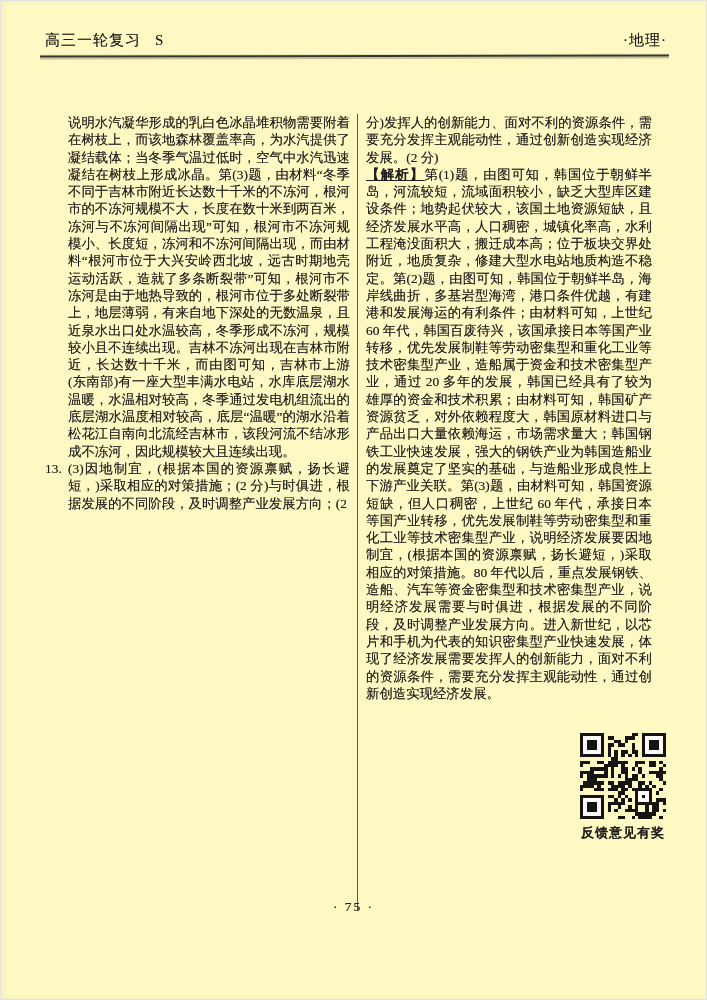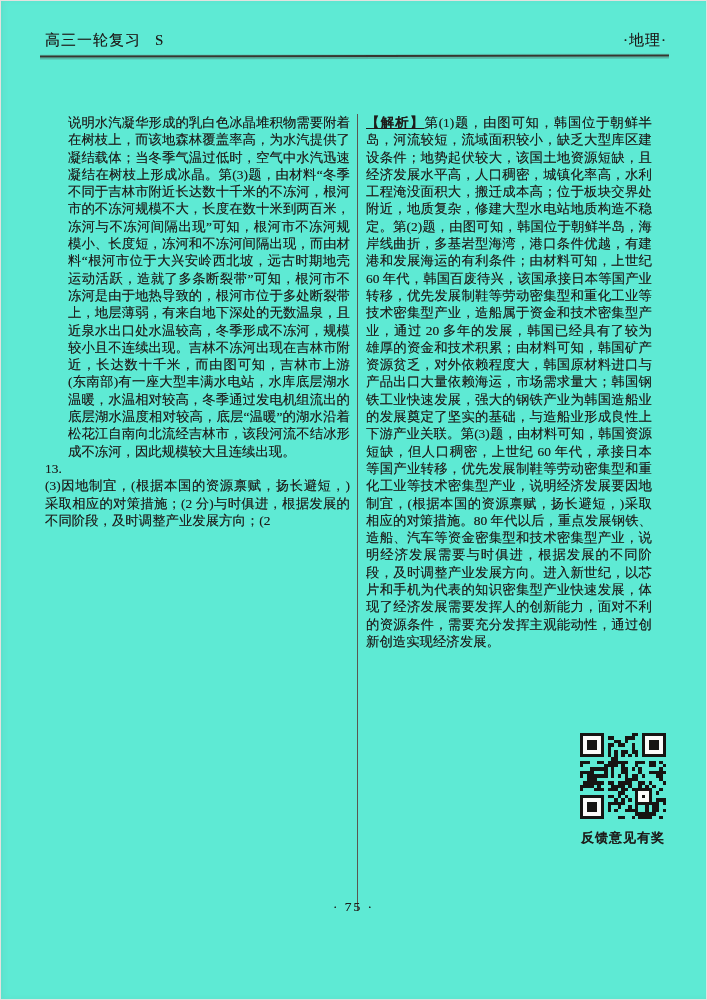--- a/index.html
+++ b/index.html
@@ -4,21 +4,21 @@
 <style>
   html, body {
     margin: 0;
     padding: 0;
     background: #f1f0ee;
   }
   .page {
     position: relative;
     width: 707px;
     height: 1000px;
-    background: #5eead4;
+    background: #fef9c3;
     box-shadow: inset 0 0 0 1px #e3e2df, inset 3px 0 6px rgba(90,88,84,.08);
     overflow: hidden;
     font-family: "Liberation Serif", "DejaVu Serif", serif;
     color: #1e1c1a;
     text-shadow: 0 0 .4px rgba(30,28,26,.55);
   }
   .header {
     position: absolute;
     left: 45px;
     right: 40px;
@@ -52,40 +52,40 @@
   .col-left  { width: 305px; }
   .divider   { width: 1px; background: #5a5650; margin-left: 7px; margin-right: 8px; }
   .col-right { width: 286px; }
   .para {
     margin: 0;
     font-size: 13.4px;
     line-height: 17.3px;
     text-align: justify;
   }
   .indent { margin-left: 23px; }
-  .item { display: flex; flex-direction: column; }
+  .item { display: flex; }
   .marker { flex: none; width: 23px; font-size: 13.4px; line-height: 17.3px; }
   .item-body { flex: 1; min-width: 0; }
   .label {
     font-family: "Liberation Sans", "DejaVu Sans", sans-serif;
     font-weight: bold;
     letter-spacing: .5px;
     text-decoration: underline;
   }
   .qr-block {
     position: absolute;
     left: 578px;
     top: 733px;
     width: 90px;
     text-align: center;
   }
   .qr { width: 86px; height: 86px; margin: 0 auto; }
   .qr svg { display: block; }
   .qr-caption {
-    margin-top: 10px;
+    margin-top: 5px;
     font-family: "Liberation Sans", "DejaVu Sans", sans-serif;
     font-weight: bold;
     font-size: 13px;
     letter-spacing: 1px;
     white-space: nowrap;
   }
   .footer {
     position: absolute;
     left: 0;
     top: 899px;
@@ -117,20 +117,21 @@
         <span class="marker">13.</span>
         <div class="item-body">
           <p class="para">(3)因地制宜，(根据本国的资源禀赋，扬长避短，)采取相应的对策措施；(2 分)与时俱进，根据发展的不同阶段，及时调整产业发展方向；(2</p>
         </div>
       </div>
     </div>
 
     <div class="divider"></div>
 
     <div class="col-right">
+      <p class="para">分)发挥人的创新能力、面对不利的资源条件，需要充分发挥主观能动性，通过创新创造实现经济发展。(2 分)</p>
       <p class="para"><b class="label">【解析】</b><span>第(1)题，由图可知，韩国位于朝鲜半岛，河流较短，流域面积较小，缺乏大型库区建设条件；地势起伏较大，该国土地资源短缺，且经济发展水平高，人口稠密，城镇化率高，水利工程淹没面积大，搬迁成本高；位于板块交界处附近，地质复杂，修建大型水电站地质构造不稳定。第(2)题，由图可知，韩国位于朝鲜半岛，海岸线曲折，多基岩型海湾，港口条件优越，有建港和发展海运的有利条件；由材料可知，上世纪 60 年代，韩国百废待兴，该国承接日本等国产业转移，优先发展制鞋等劳动密集型和重化工业等技术密集型产业，造船属于资金和技术密集型产业，通过 20 多年的发展，韩国已经具有了较为雄厚的资金和技术积累；由材料可知，韩国矿产资源贫乏，对外依赖程度大，韩国原材料进口与产品出口大量依赖海运，市场需求量大；韩国钢铁工业快速发展，强大的钢铁产业为韩国造船业的发展奠定了坚实的基础，与造船业形成良性上下游产业关联。第(3)题，由材料可知，韩国资源短缺，但人口稠密，上世纪 60 年代，承接日本等国产业转移，优先发展制鞋等劳动密集型和重化工业等技术密集型产业，说明经济发展要因地制宜，(根据本国的资源禀赋，扬长避短，)采取相应的对策措施。80 年代以后，重点发展钢铁、造船、汽车等资金密集型和技术密集型产业，说明经济发展需要与时俱进，根据发展的不同阶段，及时调整产业发展方向。进入新世纪，以芯片和手机为代表的知识密集型产业快速发展，体现了经济发展需要发挥人的创新能力，面对不利的资源条件，需要充分发挥主观能动性，通过创新创造实现经济发展。</span></p>
     </div>
 
   </div>
 
   <div class="qr-block">
     <div class="qr">
         <svg width="86" height="86" viewBox="0 0 25 25" shape-rendering="crispEdges" fill="#161412" xmlns="http://www.w3.org/2000/svg">
           <rect x="15" y="0" width="1" height="1"></rect>
           <rect x="16" y="0" width="1" height="1"></rect>

